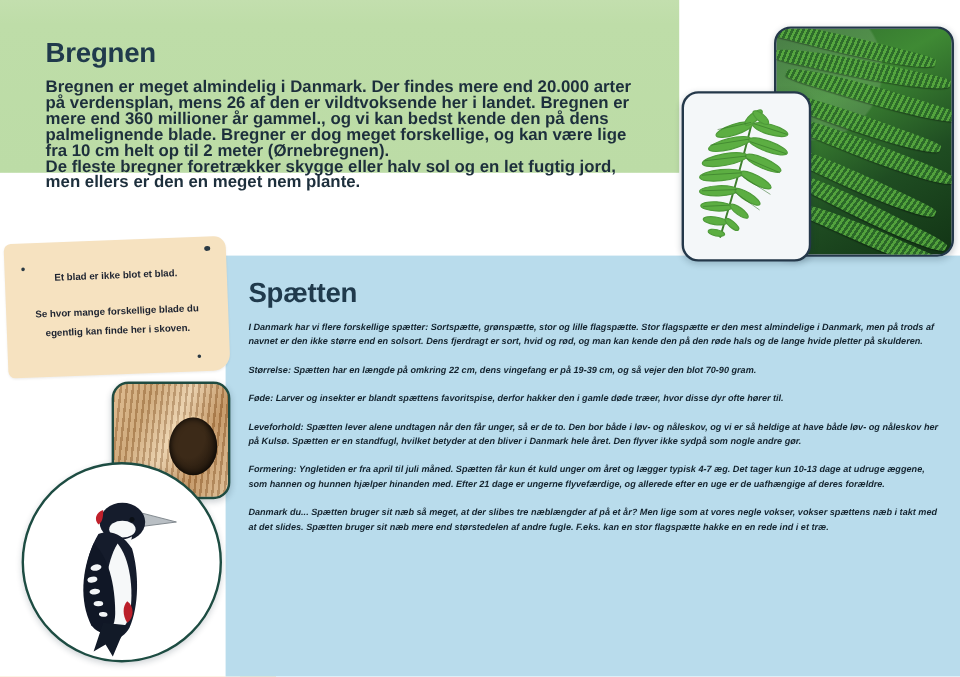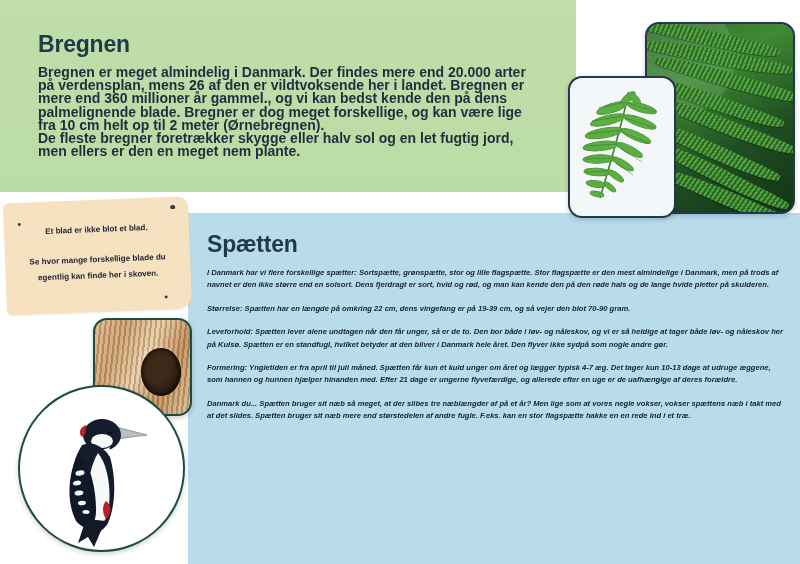--- a/index.html
+++ b/index.html
@@ -16,23 +16,22 @@
     position:absolute;left:-30px;top:496px;width:260px;height:90px;
     background:#f7d8a6;border-radius:4px 40px 0 0;
   }
   .white-col{
     position:absolute;left:0;top:188px;width:200px;height:376px;
     background:#ffffff;
   }
 
   
   .green-panel{
-    position:absolute;left:0;top:0;width:566px;height:192px;
+    position:absolute;left:0;top:0;width:566px;height:144px;
     background:linear-gradient(180deg,#c3dfae 0%,#bedda8 14%,#bcdca6 100%);
-    padding-left:10px;
   }
   .green-panel h1{
     margin:0;position:absolute;left:38px;top:31px;
     font-size:23px;font-weight:bold;letter-spacing:-.2px;
     color:#203a4c;
   }
   .green-body{
     position:absolute;left:38px;top:66px;width:494px;
     font-size:14px;line-height:13.2px;color:#1d2f3c;font-weight:bold;
   }
@@ -139,21 +138,22 @@
       <p class="tight">Bregnen er meget almindelig i Danmark. Der findes mere end 20.000 arter på verdensplan, mens 26 af den er vildtvoksende her i landet. Bregnen er mere end 360 millioner år gammel., og vi kan bedst kende den på dens palmelignende blade. Bregner er dog meget forskellige, og kan være lige fra 10 cm helt op til 2 meter (Ørnebregnen).</p>
       <p>De fleste bregner foretrækker skygge eller halv sol og en let fugtig jord, men ellers er den en meget nem plante.</p>
     </div>
   </div>
 
   <div class="blue-panel">
     <h1>Spætten</h1>
     <div class="blue-body">
       <p>I Danmark har vi flere forskellige spætter: Sortspætte, grønspætte, stor og lille flagspætte. Stor flagspætte er den mest almindelige i Danmark, men på trods af navnet er den ikke større end en solsort. Dens fjerdragt er sort, hvid og rød, og man kan kende den på den røde hals og de lange hvide pletter på skulderen.</p>
       <p><b>Størrelse:</b><span> Spætten har en længde på omkring 22 cm, dens vingefang er på 19-39 cm, og så vejer den blot 70-90 gram.</span></p>
-      <p><b>Leveforhold:</b><span> Spætten lever alene undtagen når den får unger, så er de to. Den bor både i løv- og nåleskov, og vi er så heldige at tager både løv- og nåleskov her på Kulsø. Spætten er en standfugl, hvilket betyder at den bliver i Danmark hele året. Den flyver ikke sydpå som nogle andre gør.</span></p>
+      <p><b>Føde:</b><span> Larver og insekter er blandt spættens favoritspise, derfor hakker den i gamle døde træer, hvor disse dyr ofte hører til.</span></p>
+      <p><b>Leveforhold:</b><span> Spætten lever alene undtagen når den får unger, så er de to. Den bor både i løv- og nåleskov, og vi er så heldige at have både løv- og nåleskov her på Kulsø. Spætten er en standfugl, hvilket betyder at den bliver i Danmark hele året. Den flyver ikke sydpå som nogle andre gør.</span></p>
       <p><b>Formering:</b><span> Yngletiden er fra april til juli måned. Spætten får kun ét kuld unger om året og lægger typisk 4-7 æg. Det tager kun 10-13 dage at udruge æggene, som hannen og hunnen hjælper hinanden med. Efter 21 dage er ungerne flyvefærdige, og allerede efter en uge er de uafhængige af deres forældre.</span></p>
       <p><b>Danmark du...</b><span> Spætten bruger sit næb så meget, at der slibes tre næblængder af på et år? Men lige som at vores negle vokser, vokser spættens næb i takt med at det slides. Spætten bruger sit næb mere end størstedelen af andre fugle. F.eks. kan en stor flagspætte hakke en en rede ind i et træ.</span></p>
     </div>
 
   </div>
 
   <div class="card fern-photo">
     <div class="frond" style="left:-16px;top:6px;transform:rotate(14deg);"></div>
     <div class="frond" style="left:-4px;top:26px;transform:rotate(12deg);"></div>
     <div class="frond" style="left:6px;top:48px;transform:rotate(17deg);"></div>

